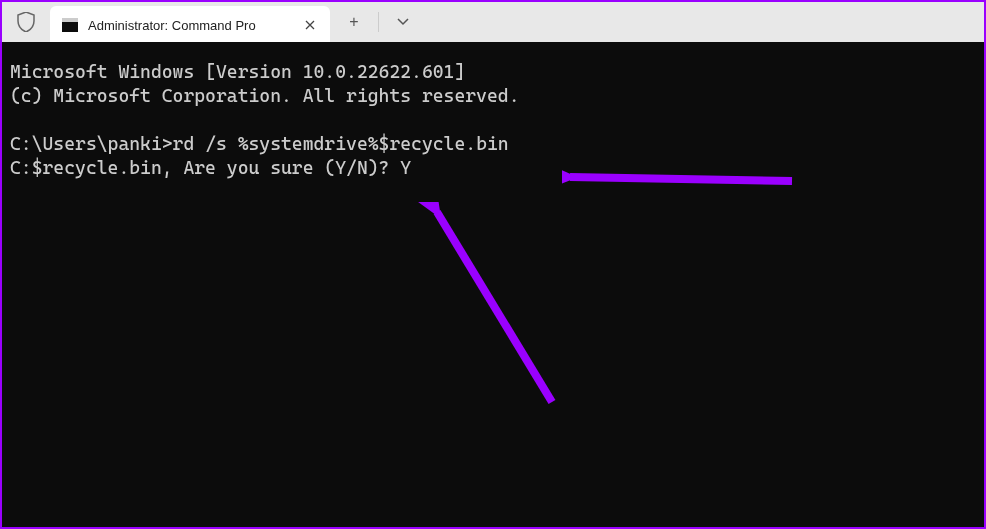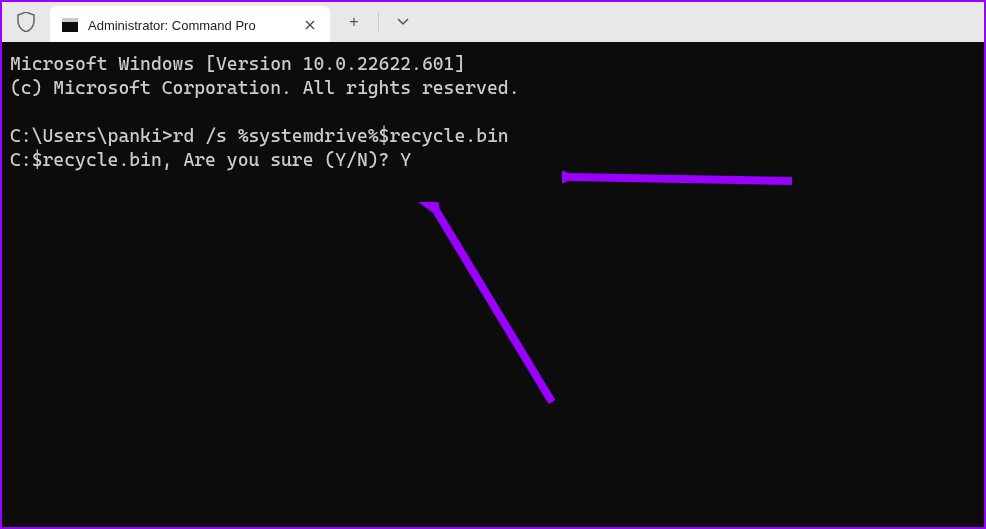--- a/index.html
+++ b/index.html
@@ -81,21 +81,21 @@
       font-size: 16px;
     }
     .divider {
       width: 1px;
       height: 20px;
       background: #ccc;
     }
     .terminal {
       flex: 1;
       background: #0c0c0c;
-      padding: 10px 8px;
+      padding: 18px 8px;
       font-family: "Cascadia Mono", "Consolas", monospace;
       font-size: 18.5px;
       color: #cccccc;
       line-height: 1.3;
       white-space: pre;
       position: relative;
     }
     .arrow1 {
       position: absolute;
       top: 121px;

